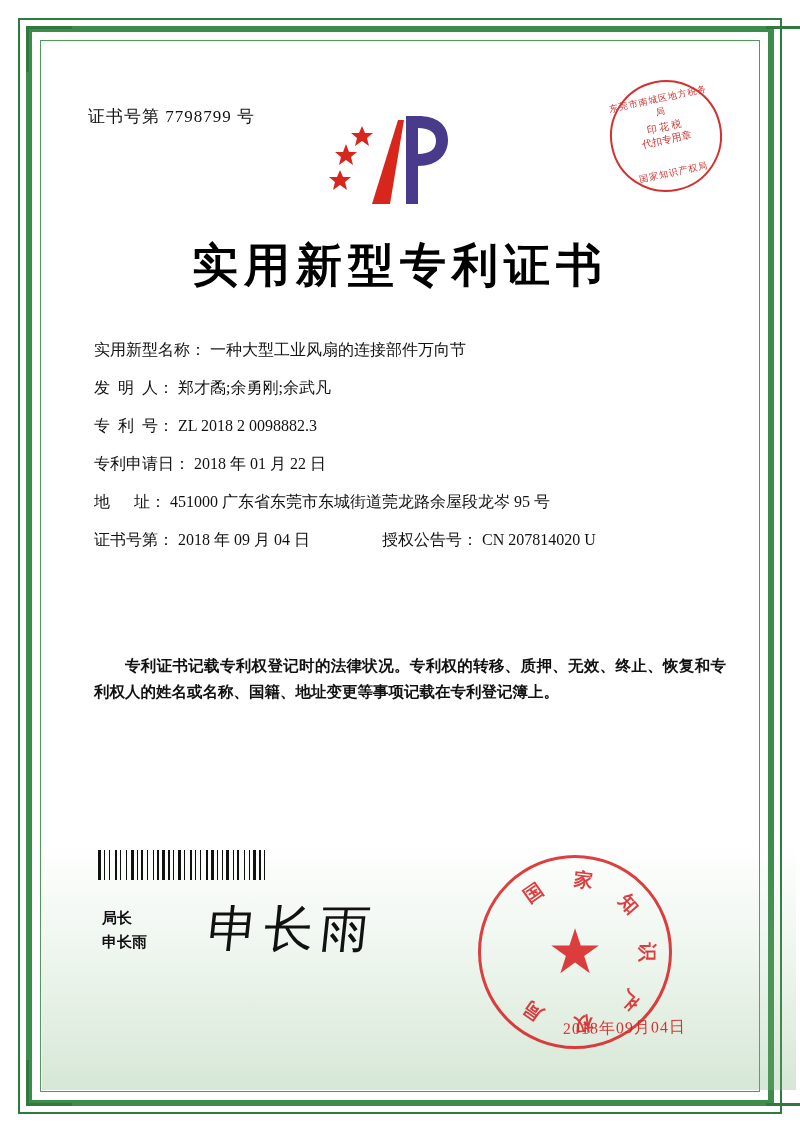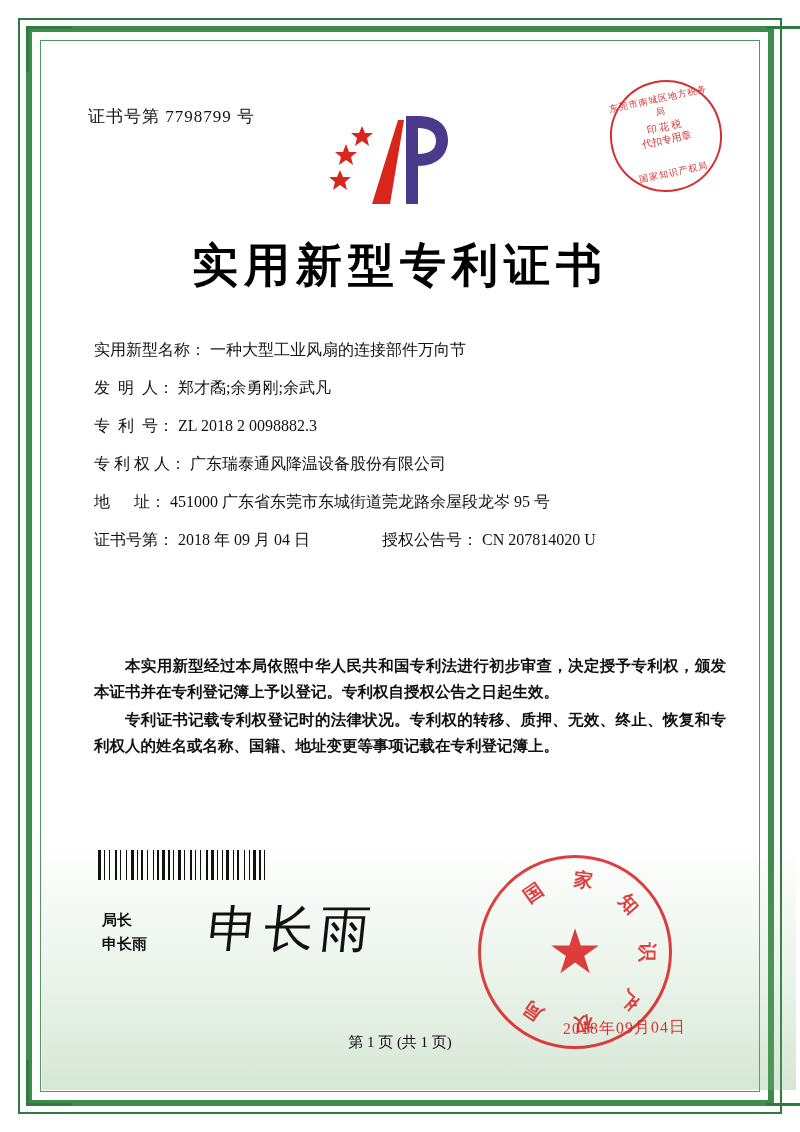--- a/index.html
+++ b/index.html
@@ -186,20 +186,21 @@
   }
 
   
   .sig-labels {
     position: absolute;
     left: 42px; top: 848px;
     font-size: 15px;
     line-height: 24px;
     font-weight: bold;
     color: #111;
+    font-family: Liberation Mono, monospace;
   }
   .sig-hand {
     position: absolute;
     left: 148px; top: 836px;
     font-size: 50px;
     color: #111;
     font-family: "DejaVu Serif", serif;
     letter-spacing: 6px;
     transform: skewX(-6deg);
     white-space: nowrap;
@@ -306,37 +307,36 @@
       </div>
       <div class="field-row">
         <span class="field-label">发  明  人：</span>
         <span class="field-value">郑才矞;余勇刚;余武凡</span>
       </div>
       <div class="field-row">
         <span class="field-label">专  利  号：</span>
         <span class="field-value">ZL 2018 2 0098882.3</span>
       </div>
       <div class="field-row">
-        <span class="field-label">专 利 权 人：</span>
-        <span class="field-value">广东瑞泰通风降温设备股份有限公司</span>
+        <span class="field-label">专利申请日：</span>
+        <span class="field-value">2018 年 01 月 22 日</span>
       </div>
       <div class="field-row">
         <span class="field-label">地      址：</span>
         <span class="field-value">451000 广东省东莞市东城街道莞龙路余屋段龙岑 95 号</span>
       </div>
       <div class="field-row inline-2">
         <span class="field-label">证书号第：</span>
         <span class="field-value">2018 年 09 月 04 日</span>
         <span class="field-label field-right">授权公告号：</span>
         <span class="field-value">CN 207814020 U</span>
       </div>
     </div>
 
     <div class="paragraphs">
-      <p>本实用新型经过本局依照中华人民共和国专利法进行初步审查，决定授予专利权，颁发本证书并在专利登记簿上予以登记。专利权自授权公告之日起生效。</p>
       <p>专利证书记载专利权登记时的法律状况。专利权的转移、质押、无效、终止、恢复和专利权人的姓名或名称、国籍、地址变更等事项记载在专利登记簿上。</p>
     </div>
 
     <div class="barcode" id="barcode"><span style="width:3px;background:#111"></span><span style="width:1px;background:transparent"></span><span style="width:1px;background:#111"></span><span style="width:2px;background:transparent"></span><span style="width:1px;background:#111"></span><span style="width:3px;background:transparent"></span><span style="width:2px;background:#111"></span><span style="width:1px;background:transparent"></span><span style="width:1px;background:#111"></span><span style="width:3px;background:transparent"></span><span style="width:1px;background:#111"></span><span style="width:2px;background:transparent"></span><span style="width:3px;background:#111"></span><span style="width:1px;background:transparent"></span><span style="width:1px;background:#111"></span><span style="width:1px;background:transparent"></span><span style="width:2px;background:#111"></span><span style="width:2px;background:transparent"></span><span style="width:1px;background:#111"></span><span style="width:3px;background:transparent"></span><span style="width:1px;background:#111"></span><span style="width:1px;background:transparent"></span><span style="width:2px;background:#111"></span><span style="width:1px;background:transparent"></span><span style="width:3px;background:#111"></span><span style="width:1px;background:transparent"></span><span style="width:2px;background:#111"></span><span style="width:1px;background:transparent"></span><span style="width:1px;background:#111"></span><span style="width:2px;background:transparent"></span><span style="width:3px;background:#111"></span><span style="width:1px;background:transparent"></span><span style="width:1px;background:#111"></span><span style="width:3px;background:transparent"></span><span style="width:2px;background:#111"></span><span style="width:1px;background:transparent"></span><span style="width:1px;background:#111"></span><span style="width:2px;background:transparent"></span><span style="width:1px;background:#111"></span><span style="width:3px;background:transparent"></span><span style="width:2px;background:#111"></span><span style="width:1px;background:transparent"></span><span style="width:3px;background:#111"></span><span style="width:1px;background:transparent"></span><span style="width:1px;background:#111"></span><span style="width:2px;background:transparent"></span><span style="width:1px;background:#111"></span><span style="width:1px;background:transparent"></span><span style="width:3px;background:#111"></span><span style="width:2px;background:transparent"></span><span style="width:1px;background:#111"></span><span style="width:1px;background:transparent"></span><span style="width:2px;background:#111"></span><span style="width:3px;background:transparent"></span><span style="width:1px;background:#111"></span><span style="width:2px;background:transparent"></span><span style="width:1px;background:#111"></span><span style="width:1px;background:transparent"></span><span style="width:3px;background:#111"></span><span style="width:1px;background:transparent"></span><span style="width:2px;background:#111"></span><span style="width:1px;background:transparent"></span><span style="width:1px;background:#111"></span><span style="width:2px;background:transparent"></span></div>
 
     <div class="sig-labels">
       <div>局长</div>
       <div>申长雨</div>
     </div>
     <div class="sig-hand">申长雨</div>
@@ -348,15 +348,14 @@
           <span style="transform: rotate(-41.6667deg) translate(72px) rotate(90deg) translate(-50%, -50%);">知</span>
           <span style="transform: rotate(0deg) translate(72px) rotate(90deg) translate(-50%, -50%);">识</span>
           <span style="transform: rotate(41.6667deg) translate(72px) rotate(90deg) translate(-50%, -50%);">产</span>
           <span style="transform: rotate(83.3333deg) translate(72px) rotate(90deg) translate(-50%, -50%);">权</span>
           <span style="transform: rotate(125deg) translate(72px) rotate(90deg) translate(-50%, -50%);">局</span>
         </div>
       <div class="star">★</div>
     </div>
     <div class="stamp-date">2018年09月04日</div>
 
-    <div class="page-no">第 1 页 (共 1 页)</div>
   </div>
 </div>
 
 </body></html>

